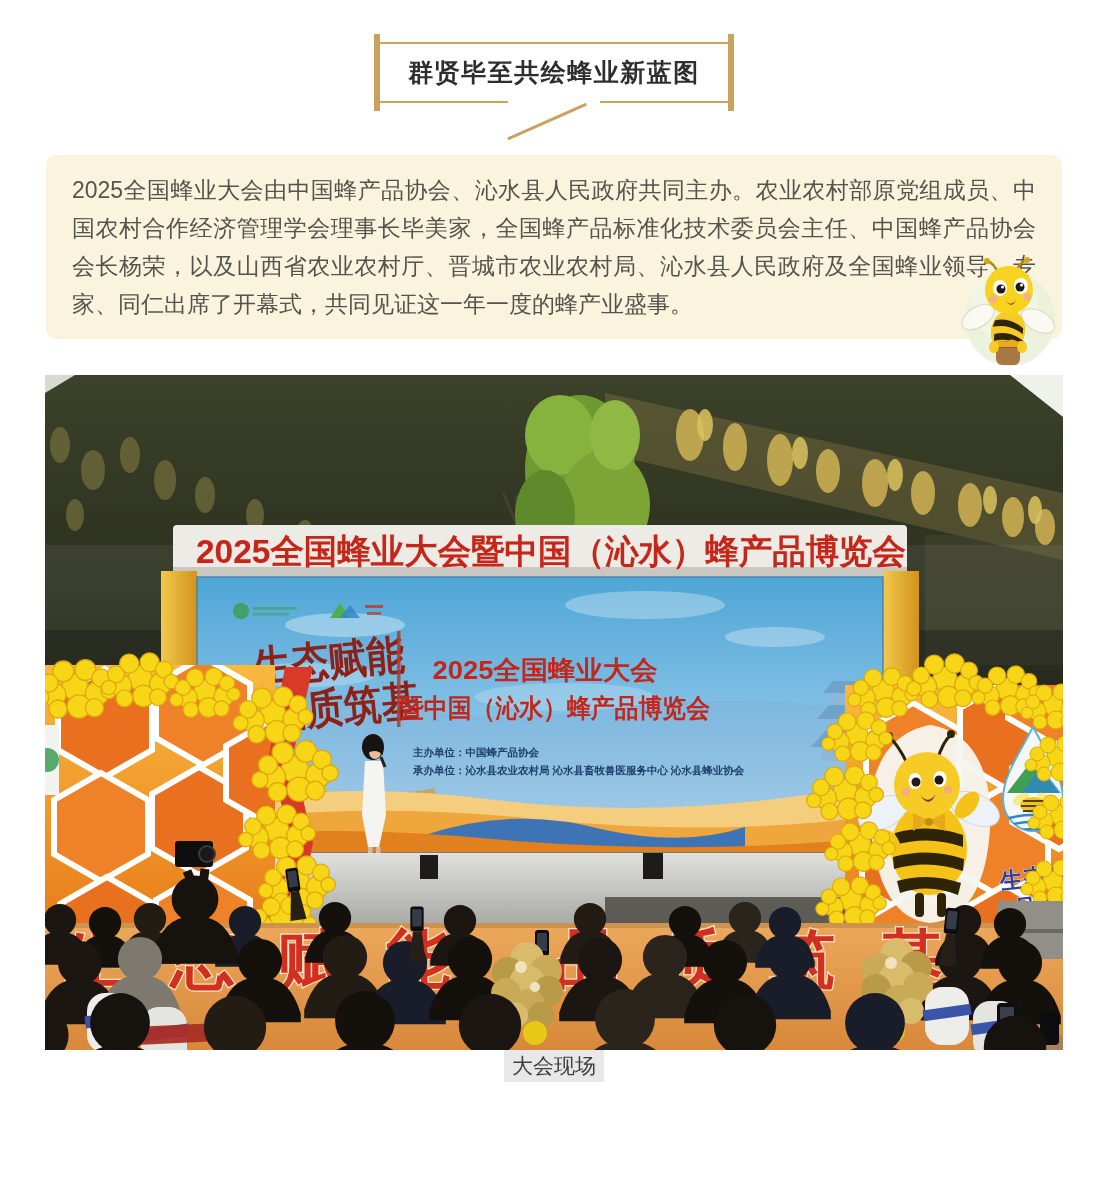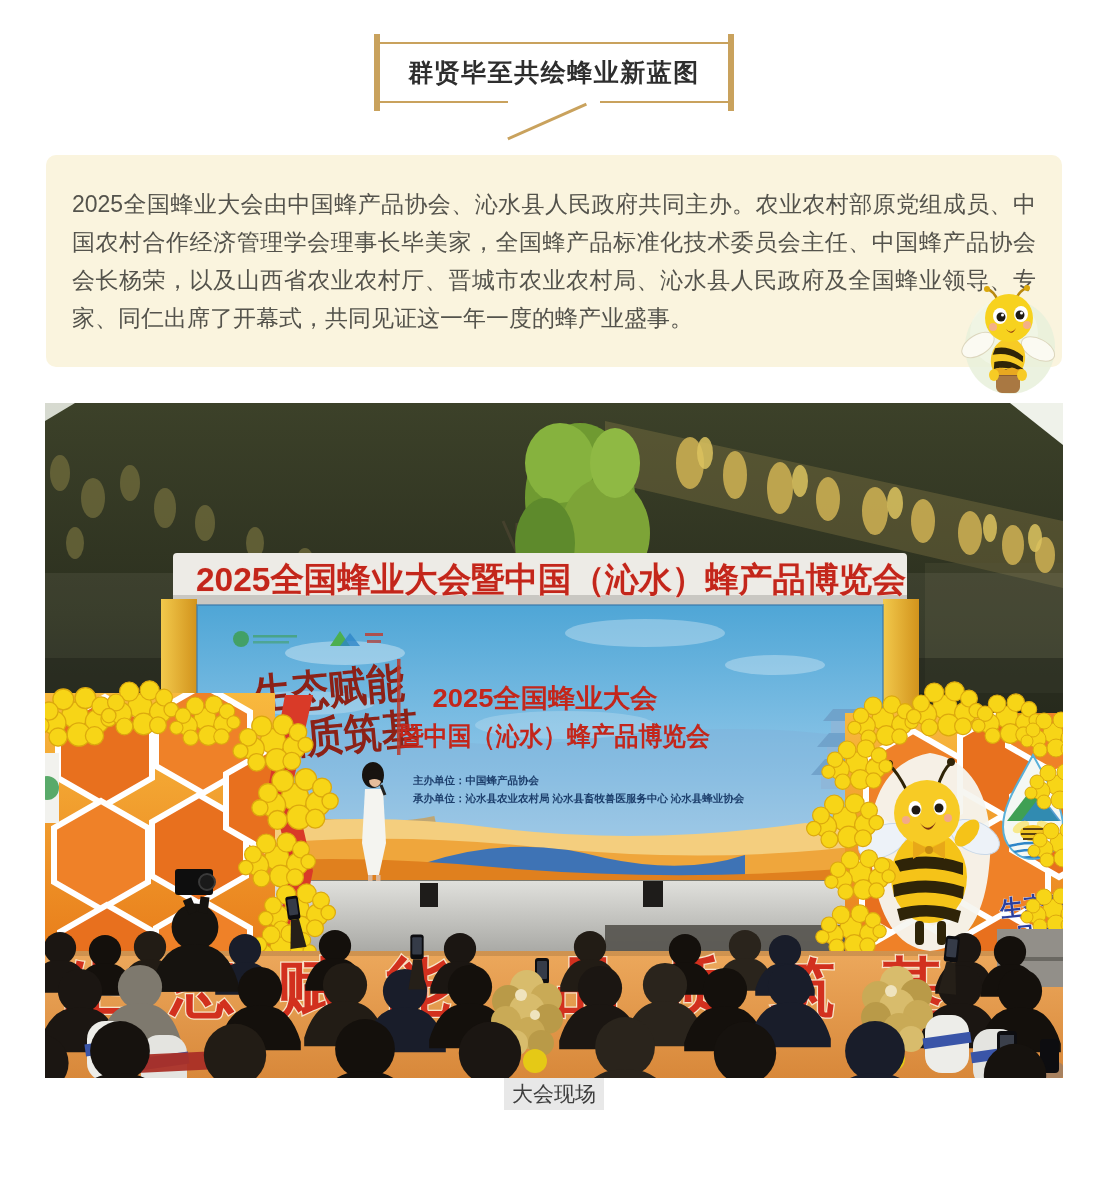--- a/index.html
+++ b/index.html
@@ -14,21 +14,21 @@
   .tb-bar.left{left:0;} .tb-bar.right{right:0;}
   .tb-top{position:absolute;top:0;left:6px;right:6px;height:2px;background:#c9a25d;}
   .tb-bot{position:absolute;bottom:0;height:2px;background:#c9a25d;}
   .tb-bot.l{left:6px;width:calc(50% - 52px);}
   .tb-bot.r{right:6px;width:calc(50% - 52px);}
   .tb-slash{position:absolute;left:50%;bottom:-20px;width:86px;height:3px;background:#c9a25d;
             transform:translateX(-58%) rotate(-24deg);}
 
   
   .intro{position:relative;width:1016px;box-sizing:border-box;margin:52px auto 0;
-         background:#faf4de;border-radius:10px;padding:30px 26px;}
+         background:#faf4de;border-radius:10px;padding:16px 26px;}
   .intro p{margin:0;font-size:23px;line-height:38px;color:#54534c;text-align:justify;}
   .mascot{position:absolute;right:4px;bottom:-30px;width:104px;height:112px;}
 
   
   .photo{width:1018px;margin:36px auto 0;line-height:0;}
   svg text{font-family:"Liberation Sans",sans-serif;}
   .brush{font-family:"DejaVu Serif",serif;font-weight:bold;}
 
   
   .caption{text-align:center;line-height:normal;}

